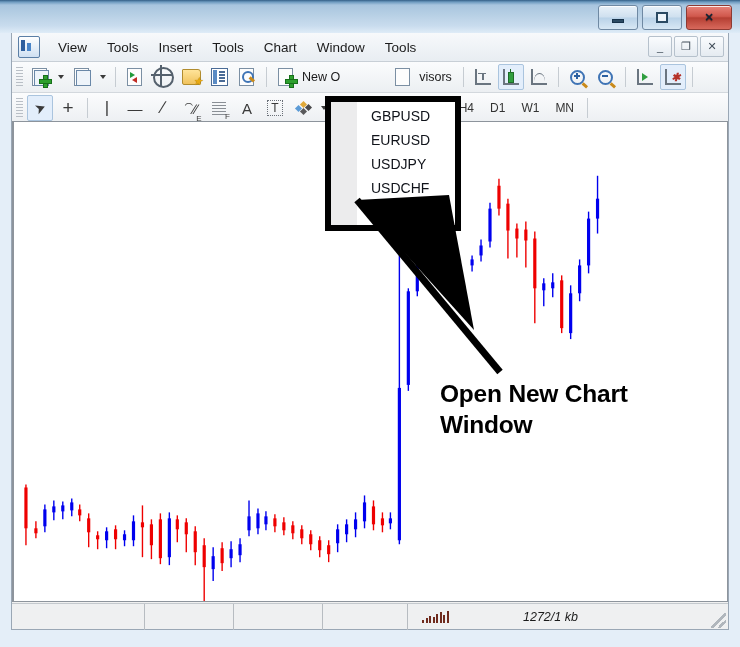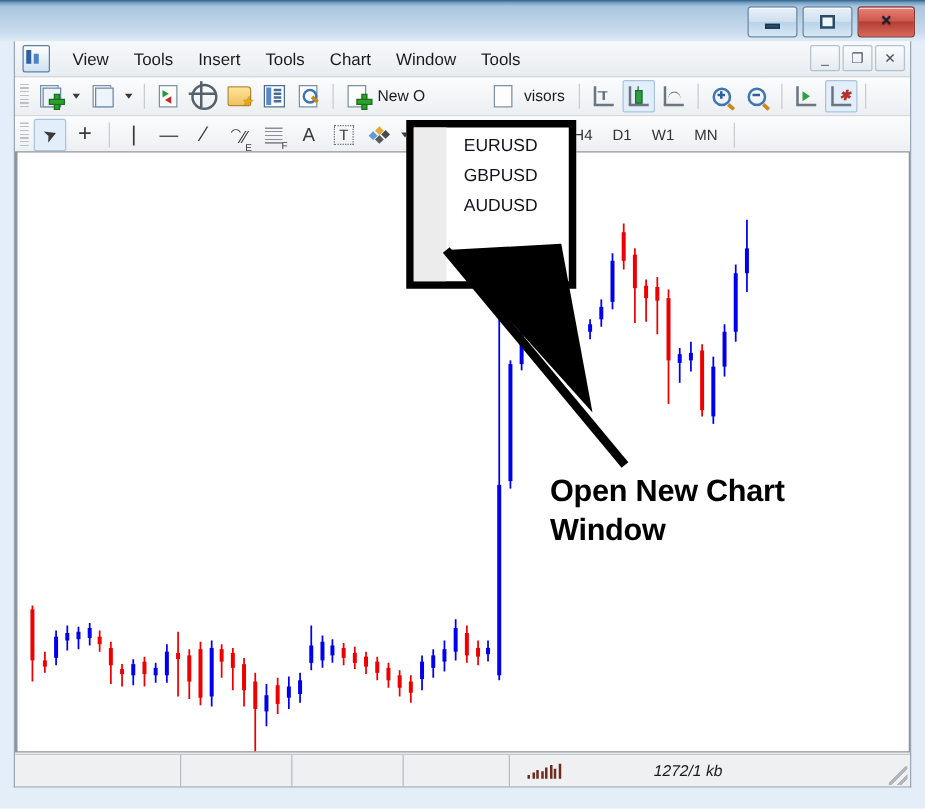--- a/index.html
+++ b/index.html
@@ -512,22 +512,24 @@
             <i style="height: 12px;"></i>
           </div>
       </div>
       <div id="sb-traffic">1272/1 kb</div>
       <div id="sb-grip"></div>
     </div>
 
     <div id="symbol-popup">
       <div id="popup-gutter"></div>
       <div id="popup-list">
+        <div class="popup-item">GBPUSD</div>
         <div class="popup-item">EURUSD</div>
-        <div class="popup-item">GBPUSD</div>
+        <div class="popup-item">USDJPY</div>
+        <div class="popup-item">USDCHF</div>
         <div class="popup-item">AUDUSD</div>
       </div>
     </div>
 
   </div>
 </div>
 
 <svg id="annot-svg">
   <polyline points="357,200 500,372" fill="none" stroke="#000" stroke-width="7"></polyline>
   <polygon points="449,195 357,200 474,330" fill="#000"></polygon>

